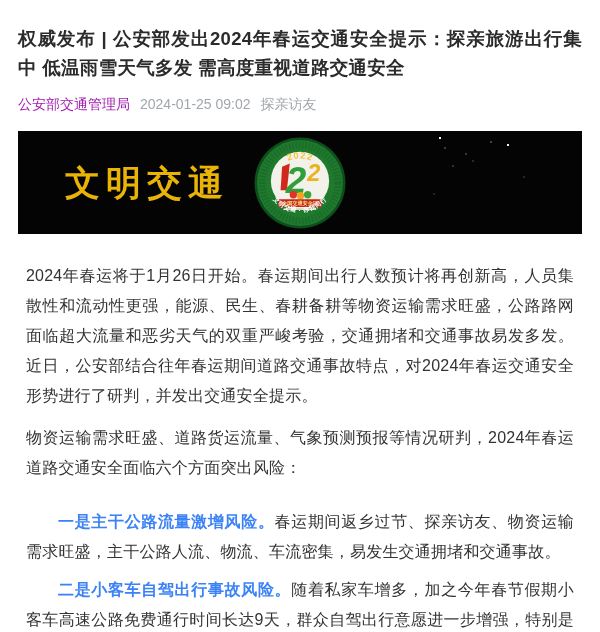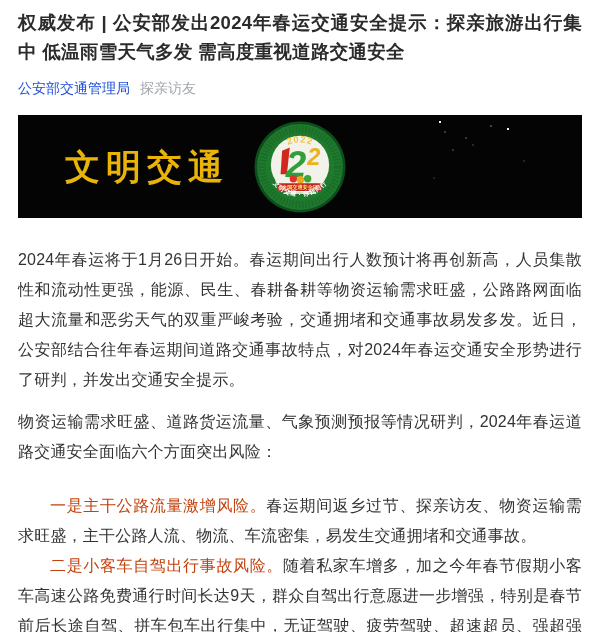--- a/index.html
+++ b/index.html
@@ -4,21 +4,21 @@
 <style>
   html, body { margin: 0; padding: 0; background: #ffffff; }
   * { box-sizing: border-box; }
   body { font-family: "Liberation Sans", "DejaVu Sans", sans-serif; }
 
   .page {
     position: relative;
     width: 600px;
     height: 632px;
     margin: 0;
-    padding: 0 18px;
+    padding: 16px 18px;
     background: #ffffff;
     overflow: hidden;
   }
 
   
   .title {
     margin: 0;
     padding-top: 8px;
     font-size: 18.5px;
     line-height: 29px;
@@ -31,21 +31,21 @@
   
   .byline {
     margin-top: 13px;
     font-size: 14px;
     line-height: 18px;
     display: flex;
     align-items: baseline;
     gap: 10px;
     white-space: nowrap;
   }
-  .byline .account { color: #1d4ed8; text-decoration: none; cursor: pointer; font-family: Liberation Mono, monospace; }
+  .byline .account { color: #a21caf; text-decoration: none; cursor: pointer; font-family: Liberation Mono, monospace; }
   .byline .meta { color: #a2a6ad; }
 
   
   .banner {
     position: relative;
     margin-top: 17px;
     height: 103px;
     background: #040404;
     overflow: hidden;
     cursor: pointer;
@@ -89,38 +89,39 @@
 
   
   .article {
     margin-top: 27px;
     font-size: 16px;
     line-height: 30px;
     color: #333333;
     text-align: justify;
     letter-spacing: 0.2px;
   }
-  .article p { margin: 0; }
+  .article p { margin: 8px; }
   .article p.intro    { margin-bottom: 12px; }
   .article p.overview { margin-bottom: 24px; }
   .article p.risk     { text-indent: 2em; }
-  .article p.risk strong { font-weight: 400; color: #c2410c; }
+  .article p.risk strong { font-weight: 700; color: #3b82f6; }
 
   
   .badge-wrap svg { display: block; width: 100%; height: 100%; }
 </style>
 </head>
 <body>
 
 <div class="page">
 
   <h1 class="title">权威发布 | 公安部发出2024年春运交通安全提示：探亲旅游出行集中 低温雨雪天气多发 需高度重视道路交通安全</h1>
 
   <div class="byline">
     <a class="account">公安部交通管理局</a>
+    <span class="meta">2024-01-25 09:02</span>
     <span class="meta">探亲访友</span>
   </div>
 
   <div class="banner">
     <span class="specks"></span>
 
     <span class="banner-text left">文明交通</span>
 
     <div class="badge-wrap">
       <svg viewBox="0 0 90 90" xmlns="http://www.w3.org/2000/svg">

